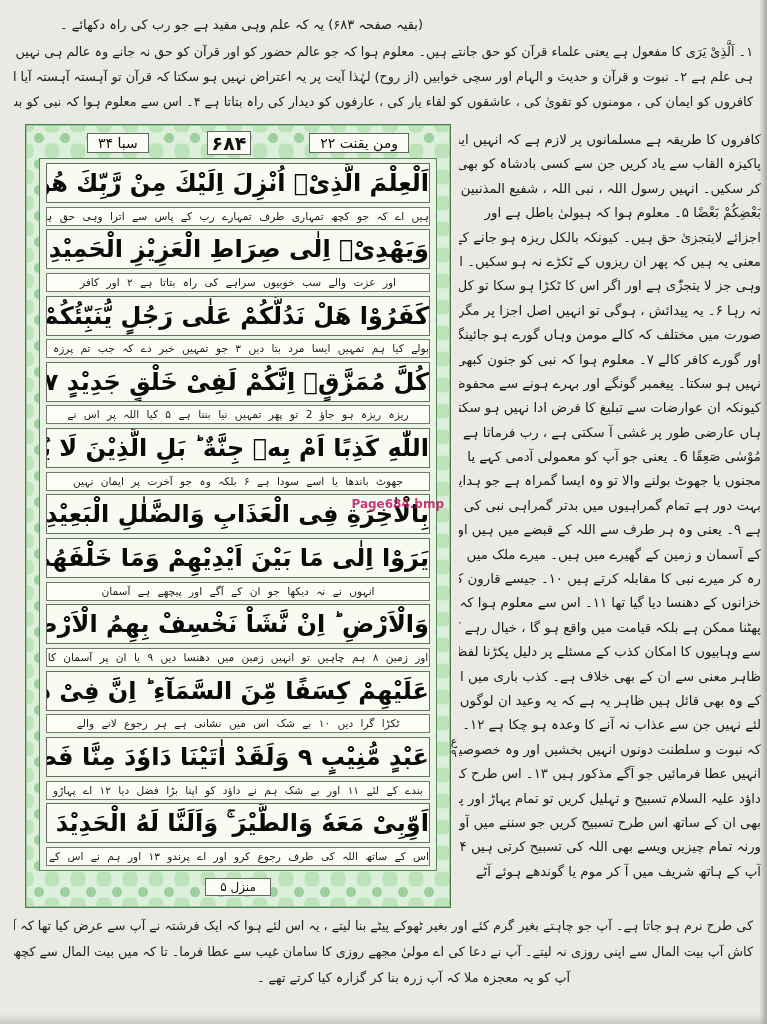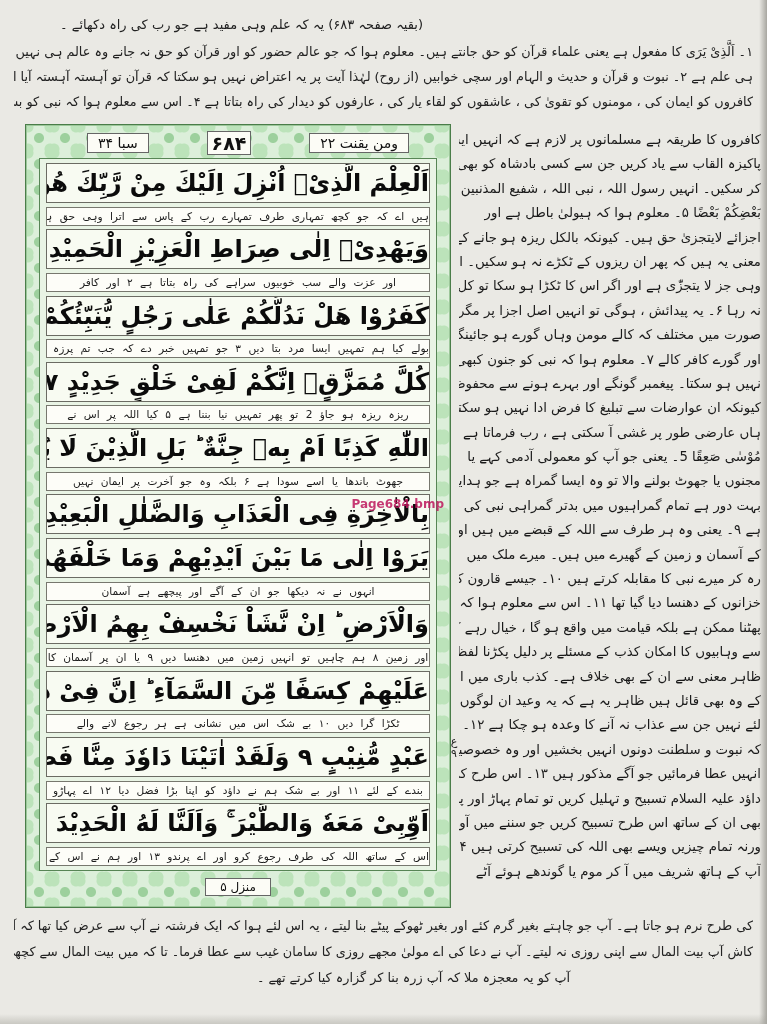--- a/index.html
+++ b/index.html
@@ -137,21 +137,21 @@
       <div class="cline">صورت میں مختلف کہ کالے مومن وہاں گورے ہو جائینگے</div>
 
       <div class="cline">اور گورے کافر کالے ۷۔ معلوم ہوا کہ نبی کو جنون کبھی</div>
 
       <div class="cline">نہیں ہو سکتا۔ پیغمبر گونگے اور بہرے ہونے سے محفوظ ہیں</div>
 
       <div class="cline">کیونکہ ان عوارضات سے تبلیغ کا فرض ادا نہیں ہو سکتا۔</div>
 
       <div class="cline">ہاں عارضی طور پر غشی آ سکتی ہے ، رب فرماتا ہے وَخَرَّ</div>
 
-      <div class="cline">مُوْسٰی صَعِقًا 5۔ یعنی جو آپ کو معمولی آدمی کہے یا</div>
+      <div class="cline">مُوْسٰی صَعِقًا 6۔ یعنی جو آپ کو معمولی آدمی کہے یا</div>
 
       <div class="cline">مجنوں یا جھوٹ بولنے والا تو وہ ایسا گمراہ ہے جو ہدایت سے</div>
 
       <div class="cline">بہت دور ہے تمام گمراہیوں میں بدتر گمراہی نبی کی اہانت</div>
 
       <div class="cline">ہے ۹۔ یعنی وہ ہر طرف سے اللہ کے قبضے میں ہیں اور اللہ</div>
 
       <div class="cline">کے آسمان و زمین کے گھیرے میں ہیں۔ میرے ملک میں</div>
 
       <div class="cline">رہ کر میرے نبی کا مقابلہ کرتے ہیں ۱۰۔ جیسے قارون کو مع اس کے</div>

